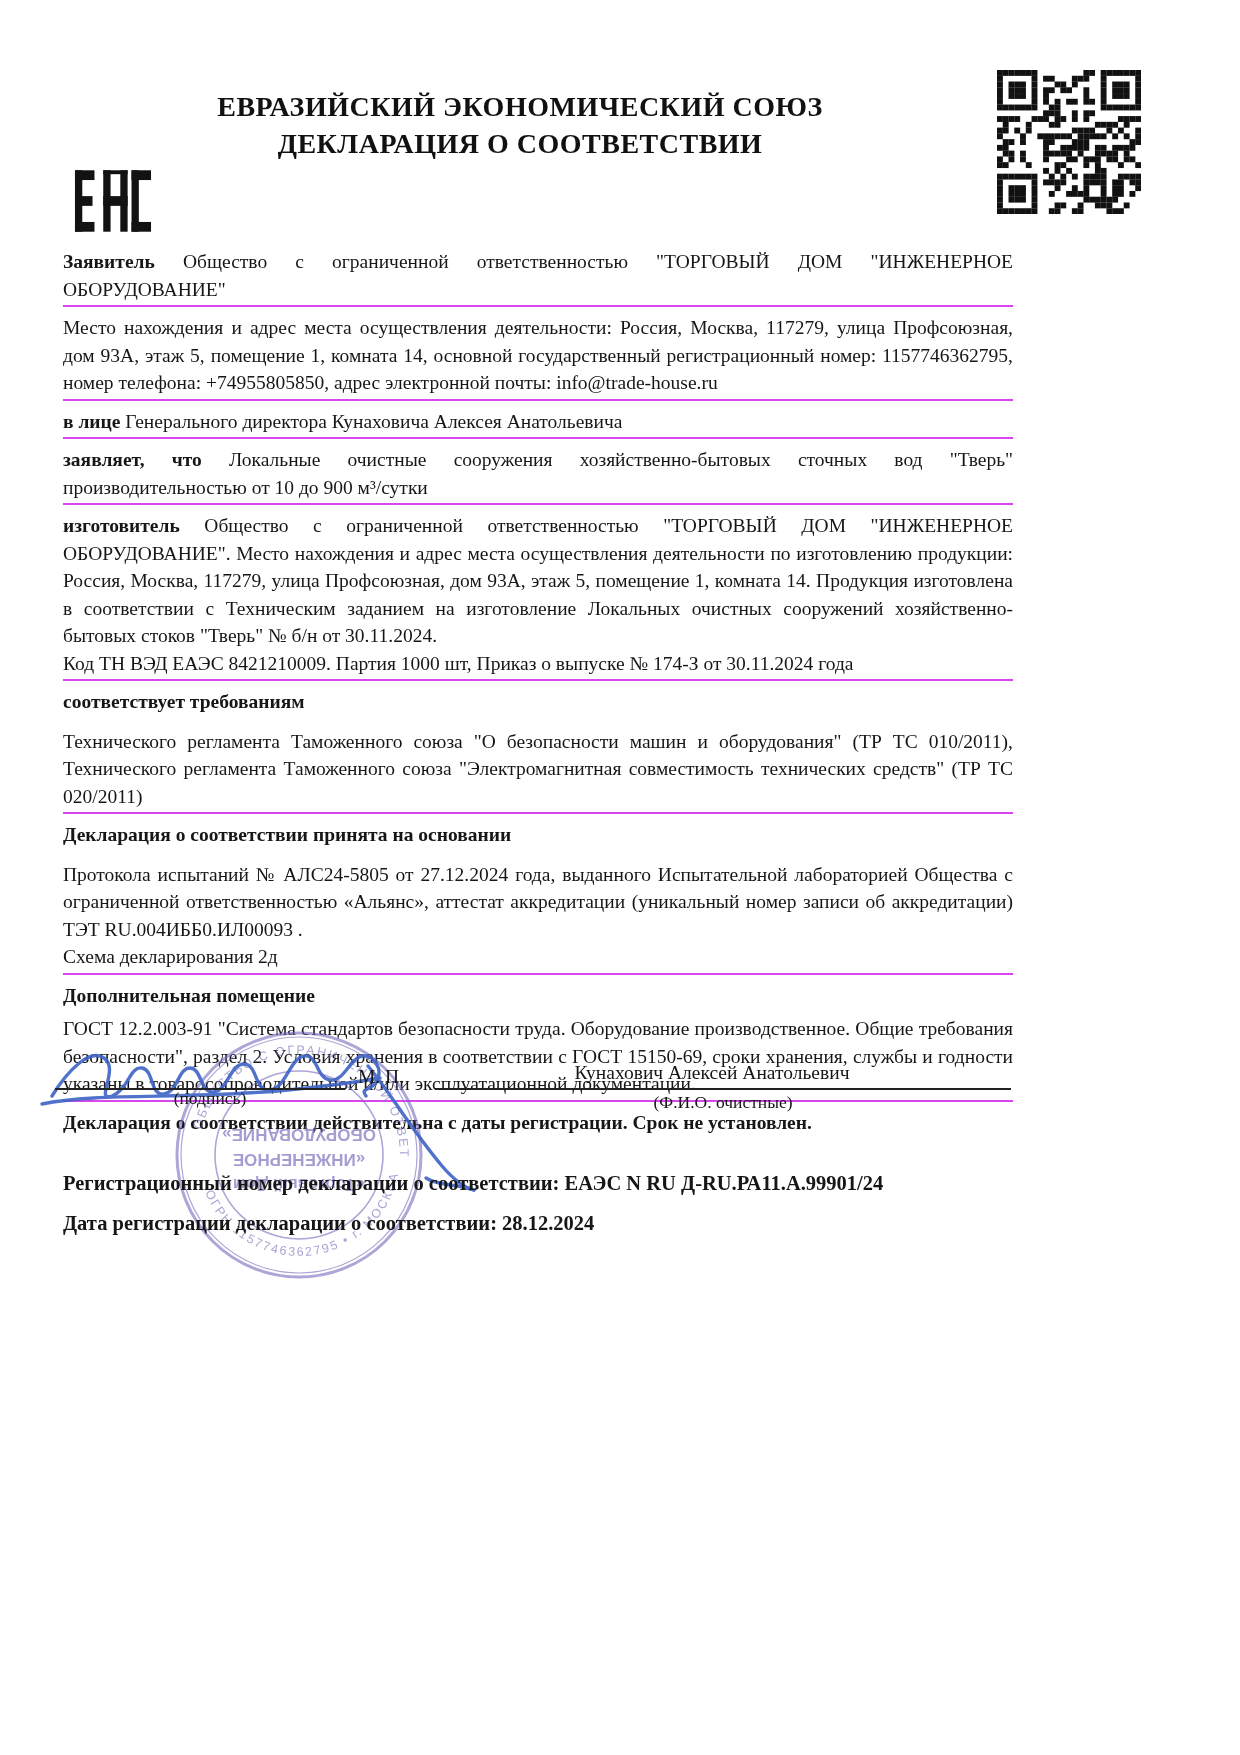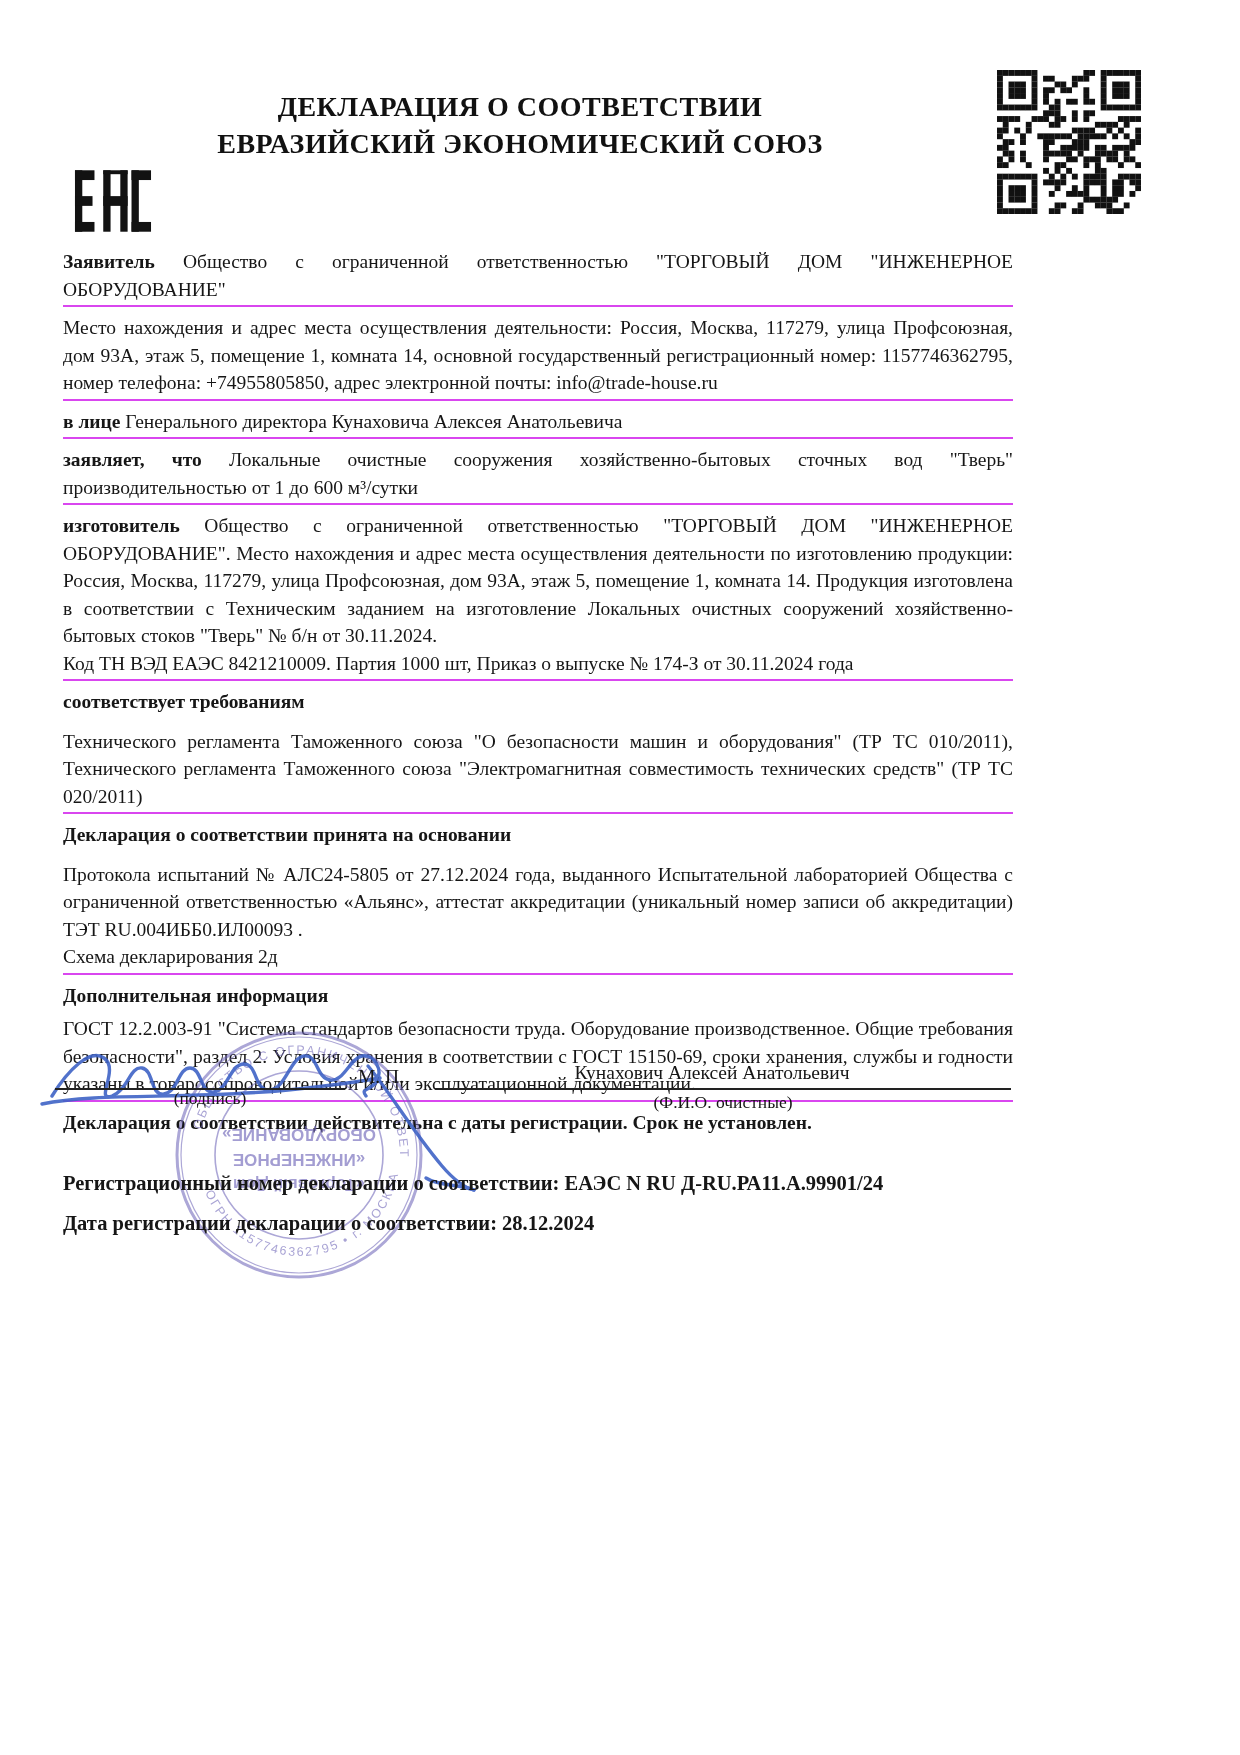--- a/index.html
+++ b/index.html
@@ -35,22 +35,22 @@
   .reg-line  { position:absolute; top:1172px; left:63px; width:1000px; font-size:20.5px; font-weight:bold; }
   .date-line { position:absolute; top:1212px; left:63px; width:1000px; font-size:20.5px; font-weight:bold; }
   .stamp-center { font-family:"Liberation Sans",sans-serif; font-weight:bold; }
 </style>
 </head>
 <body>
 
 <div class="page">
 
   <div class="title-block">
+    <div class="title-line">ЕВРАЗИЙСКИЙ ЭКОНОМИЧЕСКИЙ СОЮЗ</div>
     <div class="title-line">ДЕКЛАРАЦИЯ О СООТВЕТСТВИИ</div>
-    <div class="title-line">ЕВРАЗИЙСКИЙ ЭКОНОМИЧЕСКИЙ СОЮЗ</div>
   </div>
 
   <svg class="eac-logo" viewBox="0 0 160 130">
     <g fill="#121212">
 
       <rect x="2" y="2" width="15" height="126"></rect>
       <rect x="2" y="2" width="40" height="20"></rect>
       <rect x="2" y="55" width="36" height="20"></rect>
       <rect x="2" y="108" width="40" height="20"></rect>
 
@@ -384,21 +384,21 @@
       <p>Место нахождения и адрес места осуществления деятельности: Россия, Москва, 117279, улица Профсоюзная, дом 93А, этаж 5, помещение 1, комната 14, основной государственный регистрационный номер: 1157746362795, номер телефона: +74955805850, адрес электронной почты: info@trade-house.ru</p>
     </div>
 
     <div class="sect">
       <p class="left"><b class="lbl">в лице</b>
          <span>Генерального директора Кунаховича Алексея Анатольевича</span></p>
     </div>
 
     <div class="sect">
       <p><b class="lbl">заявляет, что</b>
-         <span>Локальные очистные сооружения хозяйственно-бытовых сточных вод "Тверь" производительностью от 1 до 600 м³/сутки</span></p>
+         <span>Локальные очистные сооружения хозяйственно-бытовых сточных вод "Тверь" производительностью от 10 до 900 м³/сутки</span></p>
     </div>
 
     <div class="sect">
       <p><b class="lbl">изготовитель</b>
          <span>Общество с ограниченной ответственностью "ТОРГОВЫЙ ДОМ "ИНЖЕНЕРНОЕ ОБОРУДОВАНИЕ". Место нахождения и адрес места осуществления деятельности по изготовлению продукции: Россия, Москва, 117279, улица Профсоюзная, дом 93А, этаж 5, помещение 1, комната 14. Продукция изготовлена в соответствии с Техническим заданием на изготовление Локальных очистных сооружений хозяйственно-бытовых стоков "Тверь" № б/н от 30.11.2024.</span></p>
       <p class="left">Код ТН ВЭД ЕАЭС 8421210009. Партия 1000 шт, Приказ о выпуске № 174-З от 30.11.2024 года</p>
     </div>
 
     <p class="heading">соответствует требованиям</p>
     <div class="gap-m"></div>
@@ -408,21 +408,21 @@
     </div>
 
     <p class="heading">Декларация о соответствии принята на основании</p>
     <div class="gap-m"></div>
 
     <div class="sect">
       <p>Протокола испытаний № АЛС24-5805 от 27.12.2024 года, выданного Испытательной лабораторией Общества с ограниченной ответственностью «Альянс», аттестат аккредитации (уникальный номер записи об аккредитации) ТЭТ RU.004ИББ0.ИЛ00093 .</p>
       <p class="left">Схема декларирования 2д</p>
     </div>
 
-    <p class="heading">Дополнительная информация</p>
+    <p class="heading">Дополнительная помещение</p>
     <div class="gap-s"></div>
 
     <div class="sect">
       <p>ГОСТ 12.2.003-91 "Система стандартов безопасности труда. Оборудование производственное. Общие требования безопасности", раздел 2. Условия хранения в соответствии с ГОСТ 15150-69, сроки хранения, службы и годности указаны в товаросопроводительной и/или эксплуатационной документации.</p>
     </div>
 
     <p class="heading validity">Декларация о соответствии  действительна с даты регистрации. Срок не  установлен.</p>
   </div>
 
   <svg class="stamp-svg" viewBox="0 0 318 318">

